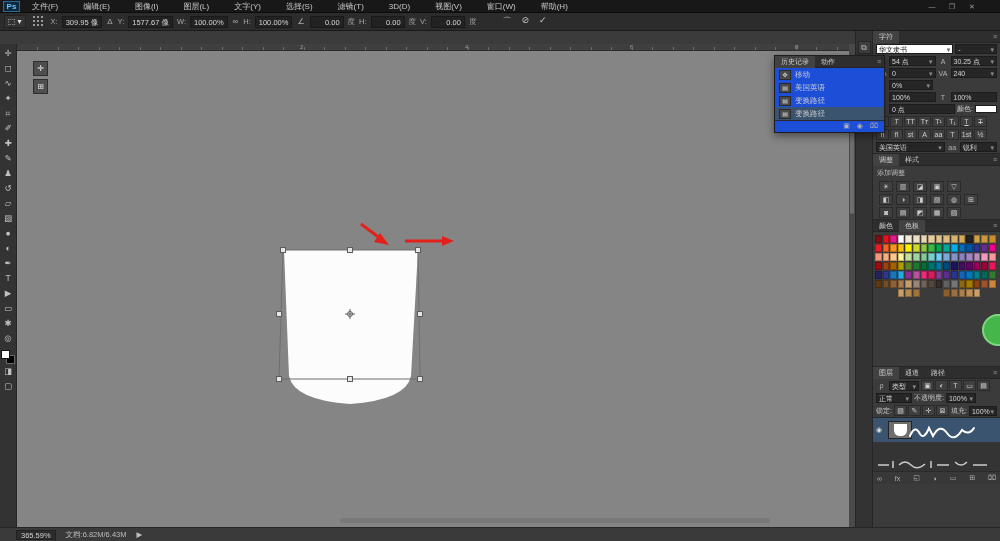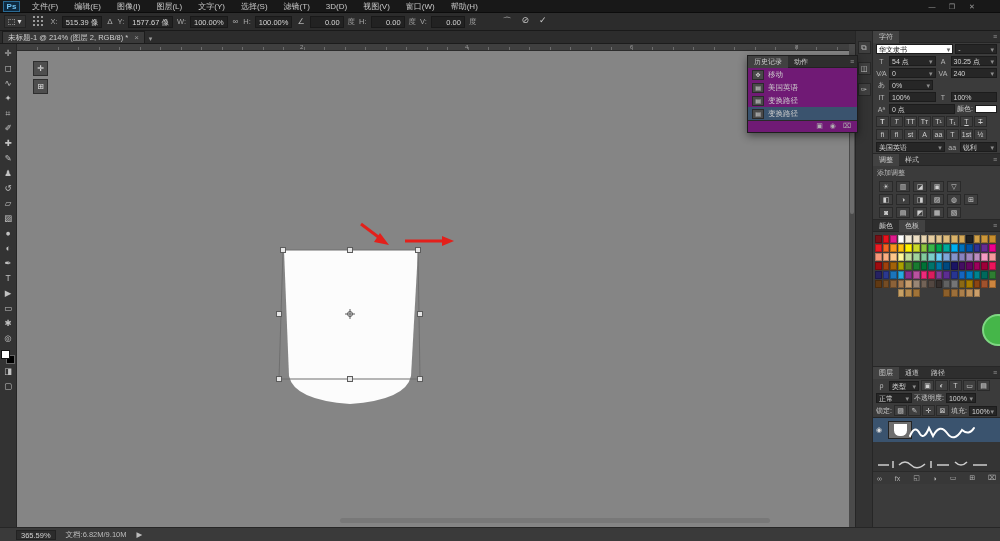--- a/index.html
+++ b/index.html
@@ -5,21 +5,21 @@
   * { margin:0; padding:0; box-sizing:border-box; }
   html,body { width:1000px; height:541px; overflow:hidden; background:#252525;
     font-family:"Liberation Sans","DejaVu Sans",sans-serif; }
   .app { position:relative; width:1000px; height:541px; background:#3b3b3b; overflow:hidden; }
 
   
   .menubar { position:absolute; left:0; top:0; width:1000px; height:13px; background:#181818;
     display:flex; align-items:center; border-bottom:1px solid #0c0c0c; }
   .ps-logo { width:17px; height:11px; margin:0 6px 0 3px; background:#0e2a40; border:1px solid #2a6a94;
     color:#6fc1f0; font-size:8px; font-weight:bold; text-align:center; line-height:9px; }
-  .menus { display:flex; gap:4px; }
+  .menus { display:flex; gap:13px; }
   .menu-item { color:#c8c8c8; font-size:8px; padding:0 6px; line-height:13px; cursor:default; }
   .wincontrols { position:absolute; right:22px; top:1px; display:flex; gap:8px; }
   .winbtn { color:#9a9a9a; font-size:7px; width:12px; text-align:center; line-height:11px; }
 
   
   .optionsbar { position:absolute; left:0; top:13px; width:1000px; height:18px; background:#2c2c2c;
     border-bottom:1px solid #1a1a1a; display:flex; align-items:center; gap:4px; padding-left:4px;
     color:#b8b8b8; font-size:7.5px; }
   .tool-chip { display:flex; align-items:center; gap:2px; padding:1px 3px; border:1px solid #222;
     background:#333; color:#ddd; font-size:8px; }
@@ -55,21 +55,21 @@
   .ruler span { position:absolute; top:0; color:#9c9c9c; font-size:6px; line-height:7px; }
   .ruler i { position:absolute; bottom:0; width:1px; height:3px; background:#6d6d6d; }
   .ov-icon { position:absolute; width:15px; height:15px; background:#4e4e4e; border:1px solid #2e2e2e;
     color:#e8e8e8; font-size:8px; text-align:center; line-height:14px; }
   .shape-svg { position:absolute; left:0; top:0; }
   .hscroll { position:absolute; left:323px; bottom:4px; width:430px; height:5px; background:#6d6d6d; border-radius:3px; opacity:.55; }
   .vscroll { position:absolute; left:849px; top:44px; width:6px; height:483px; background:#4a4a4a; }
   .vscroll i { position:absolute; left:1px; top:60px; width:4px; height:110px; background:#6d6d6d; border-radius:2px; }
 
   
-  .history { position:absolute; left:747px; top:55px; width:111px; background:#701a75;
+  .history { position:absolute; left:774px; top:55px; width:111px; background:#1d4ed8;
     border:1px solid #1e1e1e; box-shadow:0 3px 8px rgba(0,0,0,.45); z-index:30; }
   .hist-head { height:12px; background:#2e2e2e; display:flex; align-items:center; border-bottom:1px solid #222; }
   .hist-tab { font-size:7px; color:#cfcfcf; padding:0 6px; line-height:12px; }
   .hist-tab.active { background:#414141; }
   .hist-menu { margin-left:auto; color:#9a9a9a; font-size:7px; padding-right:3px; }
   .hist-item { display:flex; align-items:center; gap:4px; height:13px; padding-left:4px;
     color:#cfcfcf; font-size:7.5px; }
   .hist-item.sel { background:#3a536e; }
   .hist-ico { width:12px; height:10px; background:#4a4a4a; border:1px solid #2a2a2a; color:#ddd;
     font-size:6px; text-align:center; line-height:9px; }
@@ -170,21 +170,21 @@
         <i></i>
         <i></i>
         <i></i>
         <i></i>
         <i></i>
         <i></i>
         <i></i>
         <i></i>
       </span>
     <span class="ob-label">X:</span>
-    <span class="ob-field">515.39 像</span>
+    <span class="ob-field">309.95 像</span>
     <span class="ob-ico">Δ</span>
     <span class="ob-label">Y:</span>
     <span class="ob-field">1577.67 像</span>
     <span class="ob-label">W:</span>
     <span class="ob-field">100.00%</span>
     <span class="ob-ico">∞</span>
     <span class="ob-label">H:</span>
     <span class="ob-field">100.00%</span>
     <span class="ob-ico">∠</span>
     <span class="ob-field">0.00</span>
@@ -195,27 +195,20 @@
     <span class="ob-label">V:</span>
     <span class="ob-field">0.00</span>
     <span class="ob-label">度</span>
     <span class="ob-right">
       <span class="ob-btn">⌒</span>
       <span class="ob-btn">⊘</span>
       <span class="ob-btn">✓</span>
     </span>
   </div>
 
-  <div class="tabbar">
-    <div class="doc-tab">
-      <span>未标题-1 @ 214% (图层 2, RGB/8) *</span>
-      <span class="tab-close">×</span>
-    </div>
-    <span class="tab-menu">▾</span>
-  </div>
 
   <div class="toolbar" id="toolbar">
       <div class="tool">✛</div>
       <div class="tool">◻</div>
       <div class="tool">∿</div>
       <div class="tool">✦</div>
       <div class="tool">⌗</div>
       <div class="tool">✐</div>
       <div class="tool">✚</div>
       <div class="tool">✎</div>
@@ -707,16 +700,16 @@
         <span>▣</span>
         <span>◉</span>
         <span>⌧</span>
       </div>
   </div>
 
   <div class="badge"></div>
 
   <div class="statusbar">
     <span class="zoom-fld">365.59%</span>
-    <span>文档:6.82M/9.10M</span>
+    <span>文档:6.82M/6.43M</span>
     <span>▶</span>
   </div>
 </div>
 
 </body></html>

